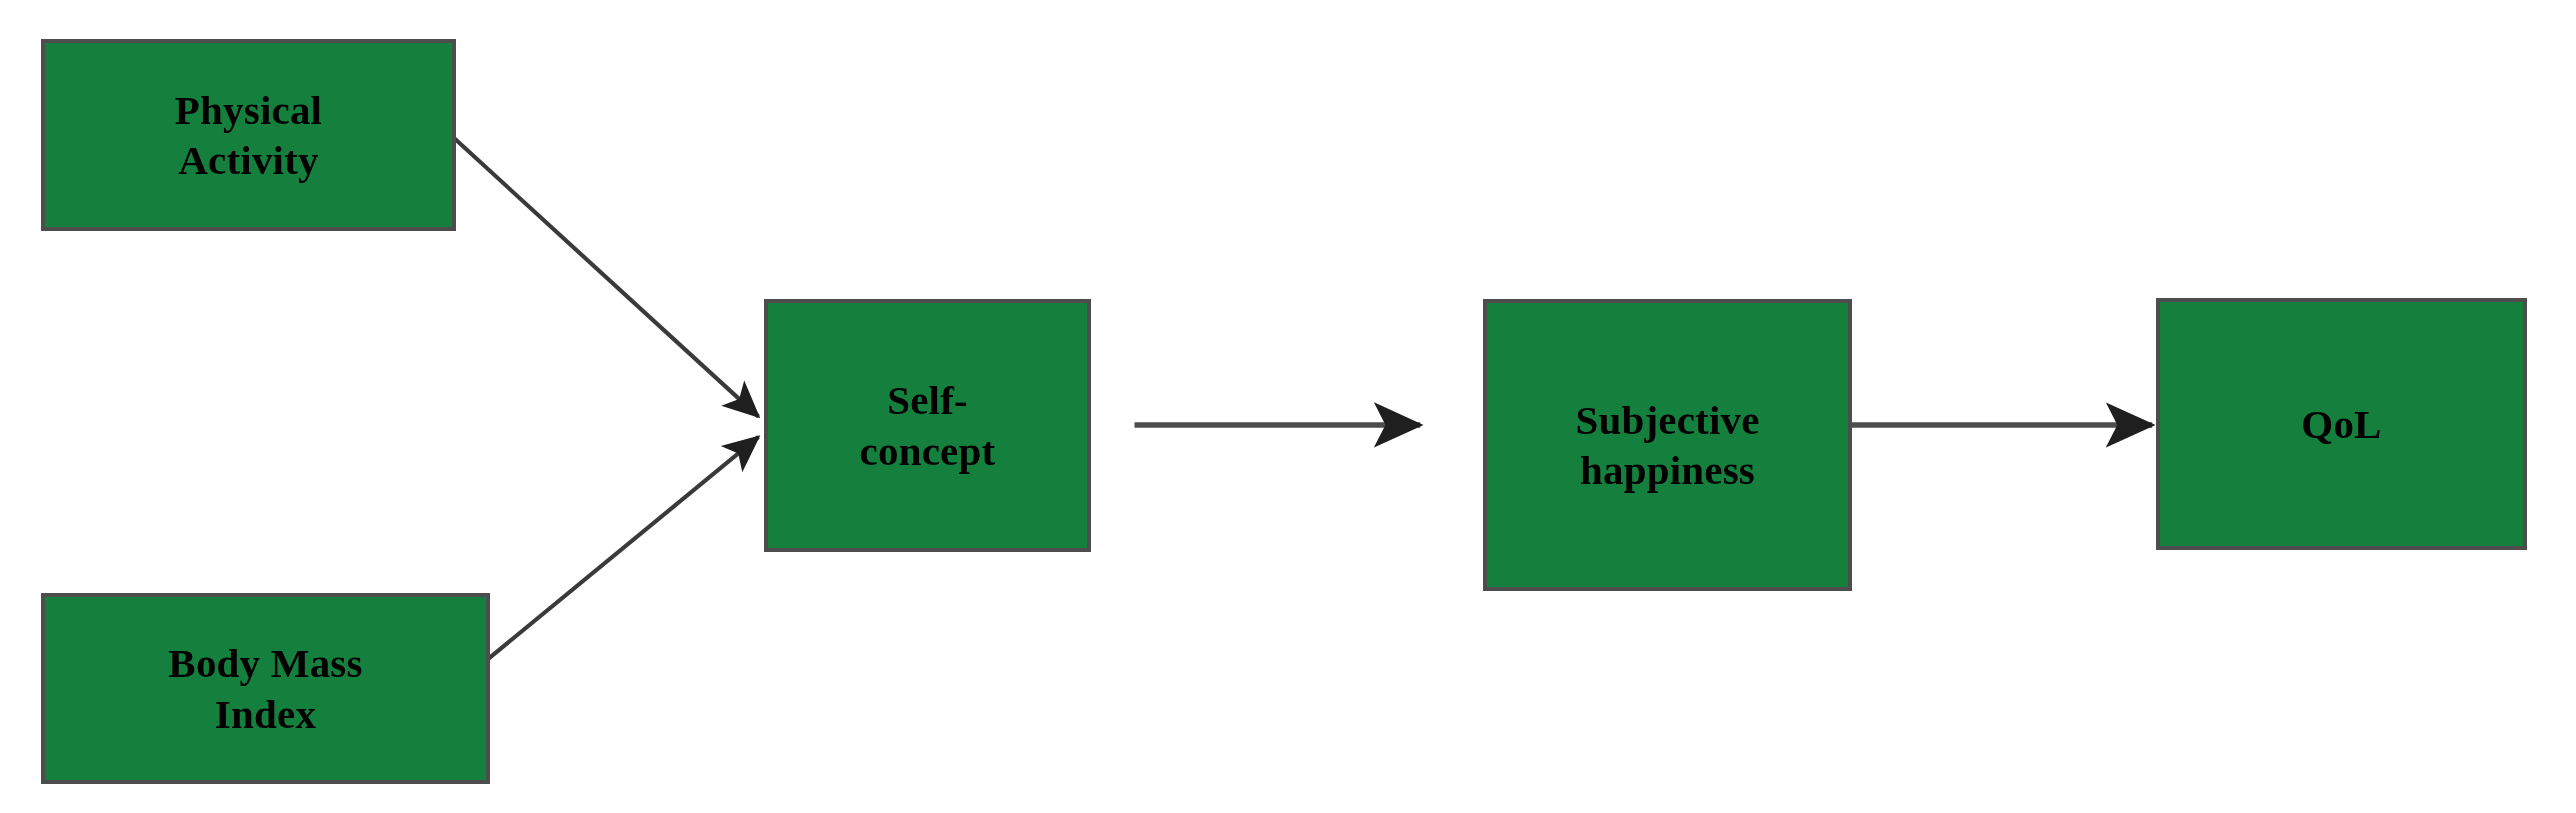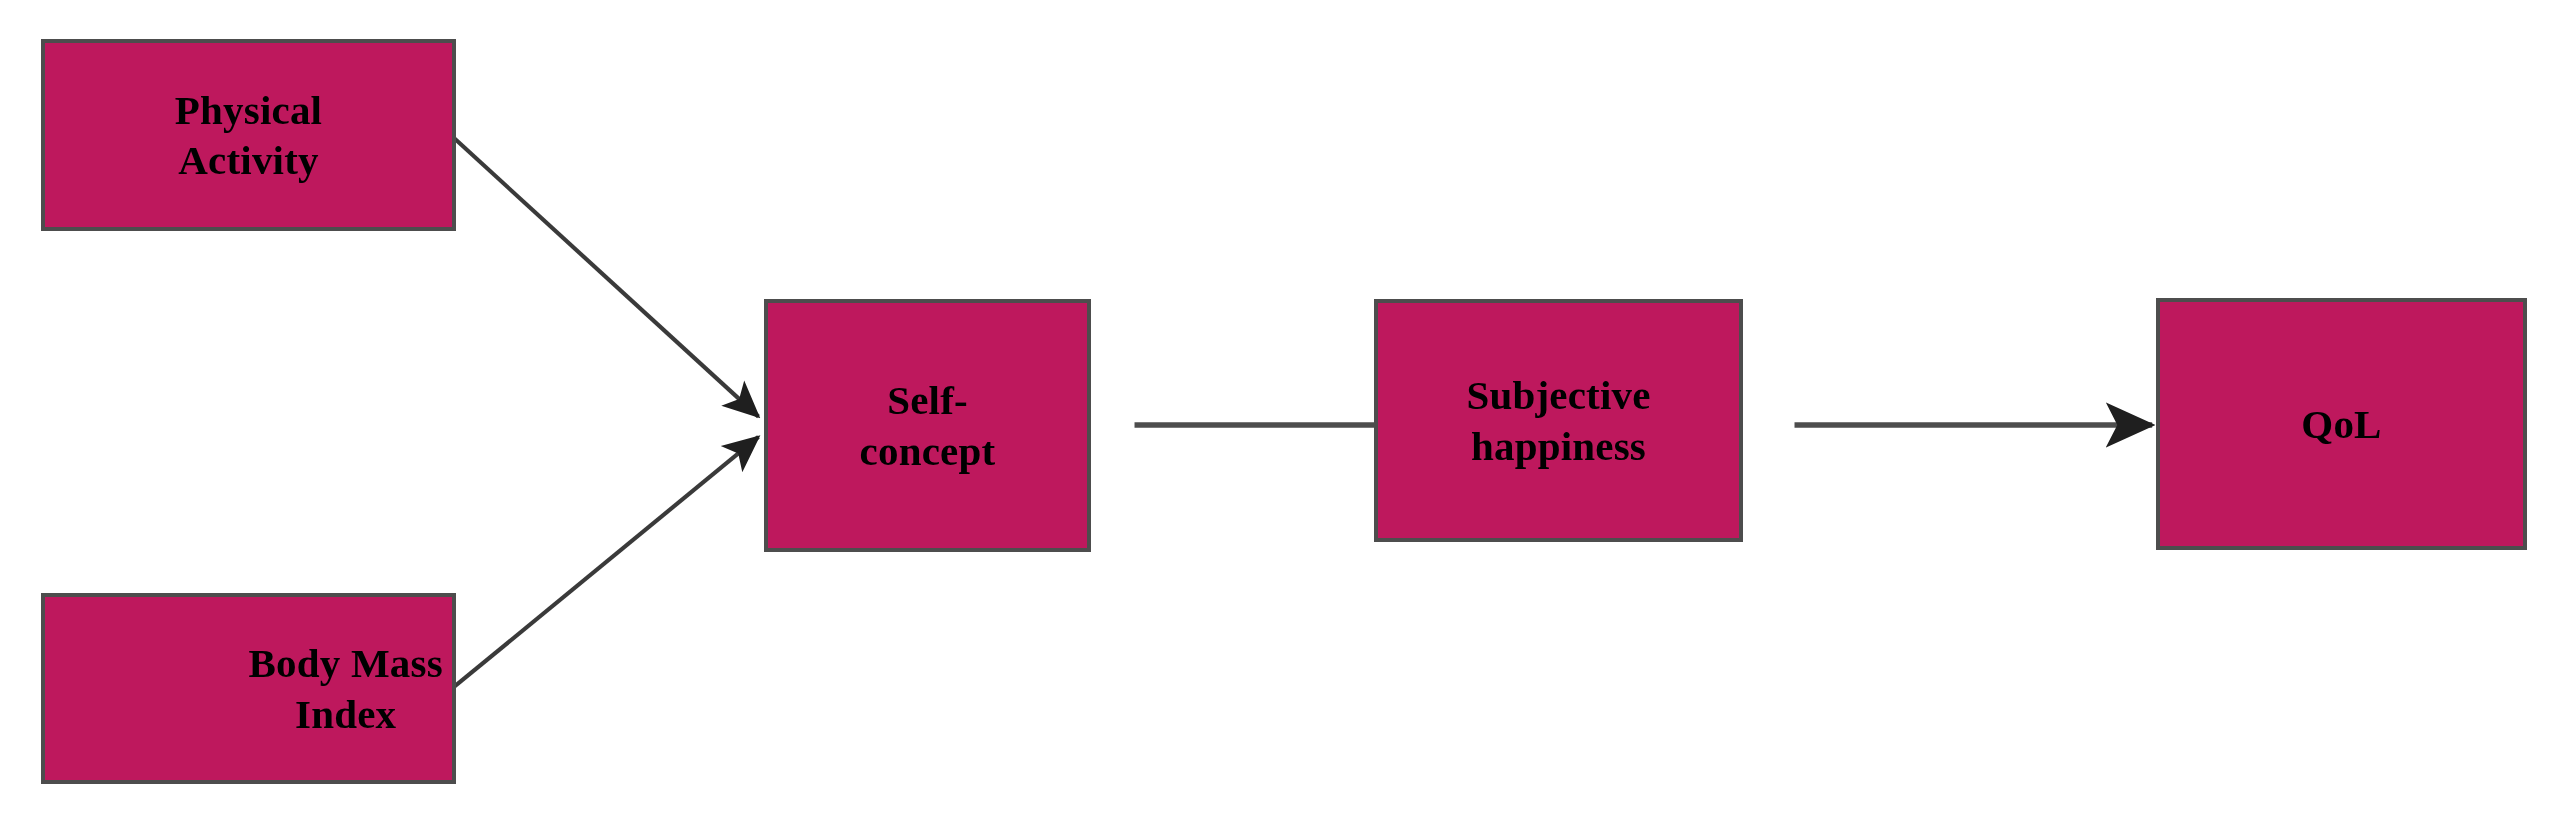--- a/index.html
+++ b/index.html
@@ -22,43 +22,43 @@
     position: absolute;
     left: 0;
     top: 0;
     width: 2576px;
     height: 813px;
     pointer-events: none;
   }
   .node-box {
     position: absolute;
     box-sizing: border-box;
-    background: #be185d;
+    background: #15803d;
     border: 4.6px solid #4d4d4d;
     display: flex;
     align-items: center;
     justify-content: center;
     text-align: center;
   }
   .node-label {
     font-family: "Liberation Serif", "DejaVu Serif", serif;
     font-weight: bold;
     font-size: 41px;
     line-height: 1.22;
     color: #000000;
     letter-spacing: 0.2px;
     white-space: pre-line;
     padding: 0 9.2px;
   }
 
   
   #node-physical-activity { left: 41px;   top: 39px;  width: 415px; height: 192px; }
-  #node-body-mass-index   { left: 41px;   top: 593px; width: 415px; height: 191px; justify-content: flex-end; }
+  #node-body-mass-index   { left: 41px;   top: 593px; width: 449px; height: 191px; }
   #node-self-concept      { left: 764px;  top: 299px; width: 327px; height: 253px; }
-  #node-subjective-happiness { left: 1374px; top: 299px; width: 369px; height: 243px; }
+  #node-subjective-happiness { left: 1483px; top: 299px; width: 369px; height: 292px; }
   #node-qol              { left: 2156px; top: 298px; width: 371px; height: 252px; }
 </style>
 </head>
 <body>
 
 <div id="diagram-canvas">
 
   <svg id="edge-layer" viewBox="0 0 2793 882" xmlns="http://www.w3.org/2000/svg" aria-hidden="true">
     <defs>
       <marker id="arrowhead-dark" markerWidth="9" markerHeight="9" refX="8.4" refY="4.5" orient="auto" markerUnits="strokeWidth">

